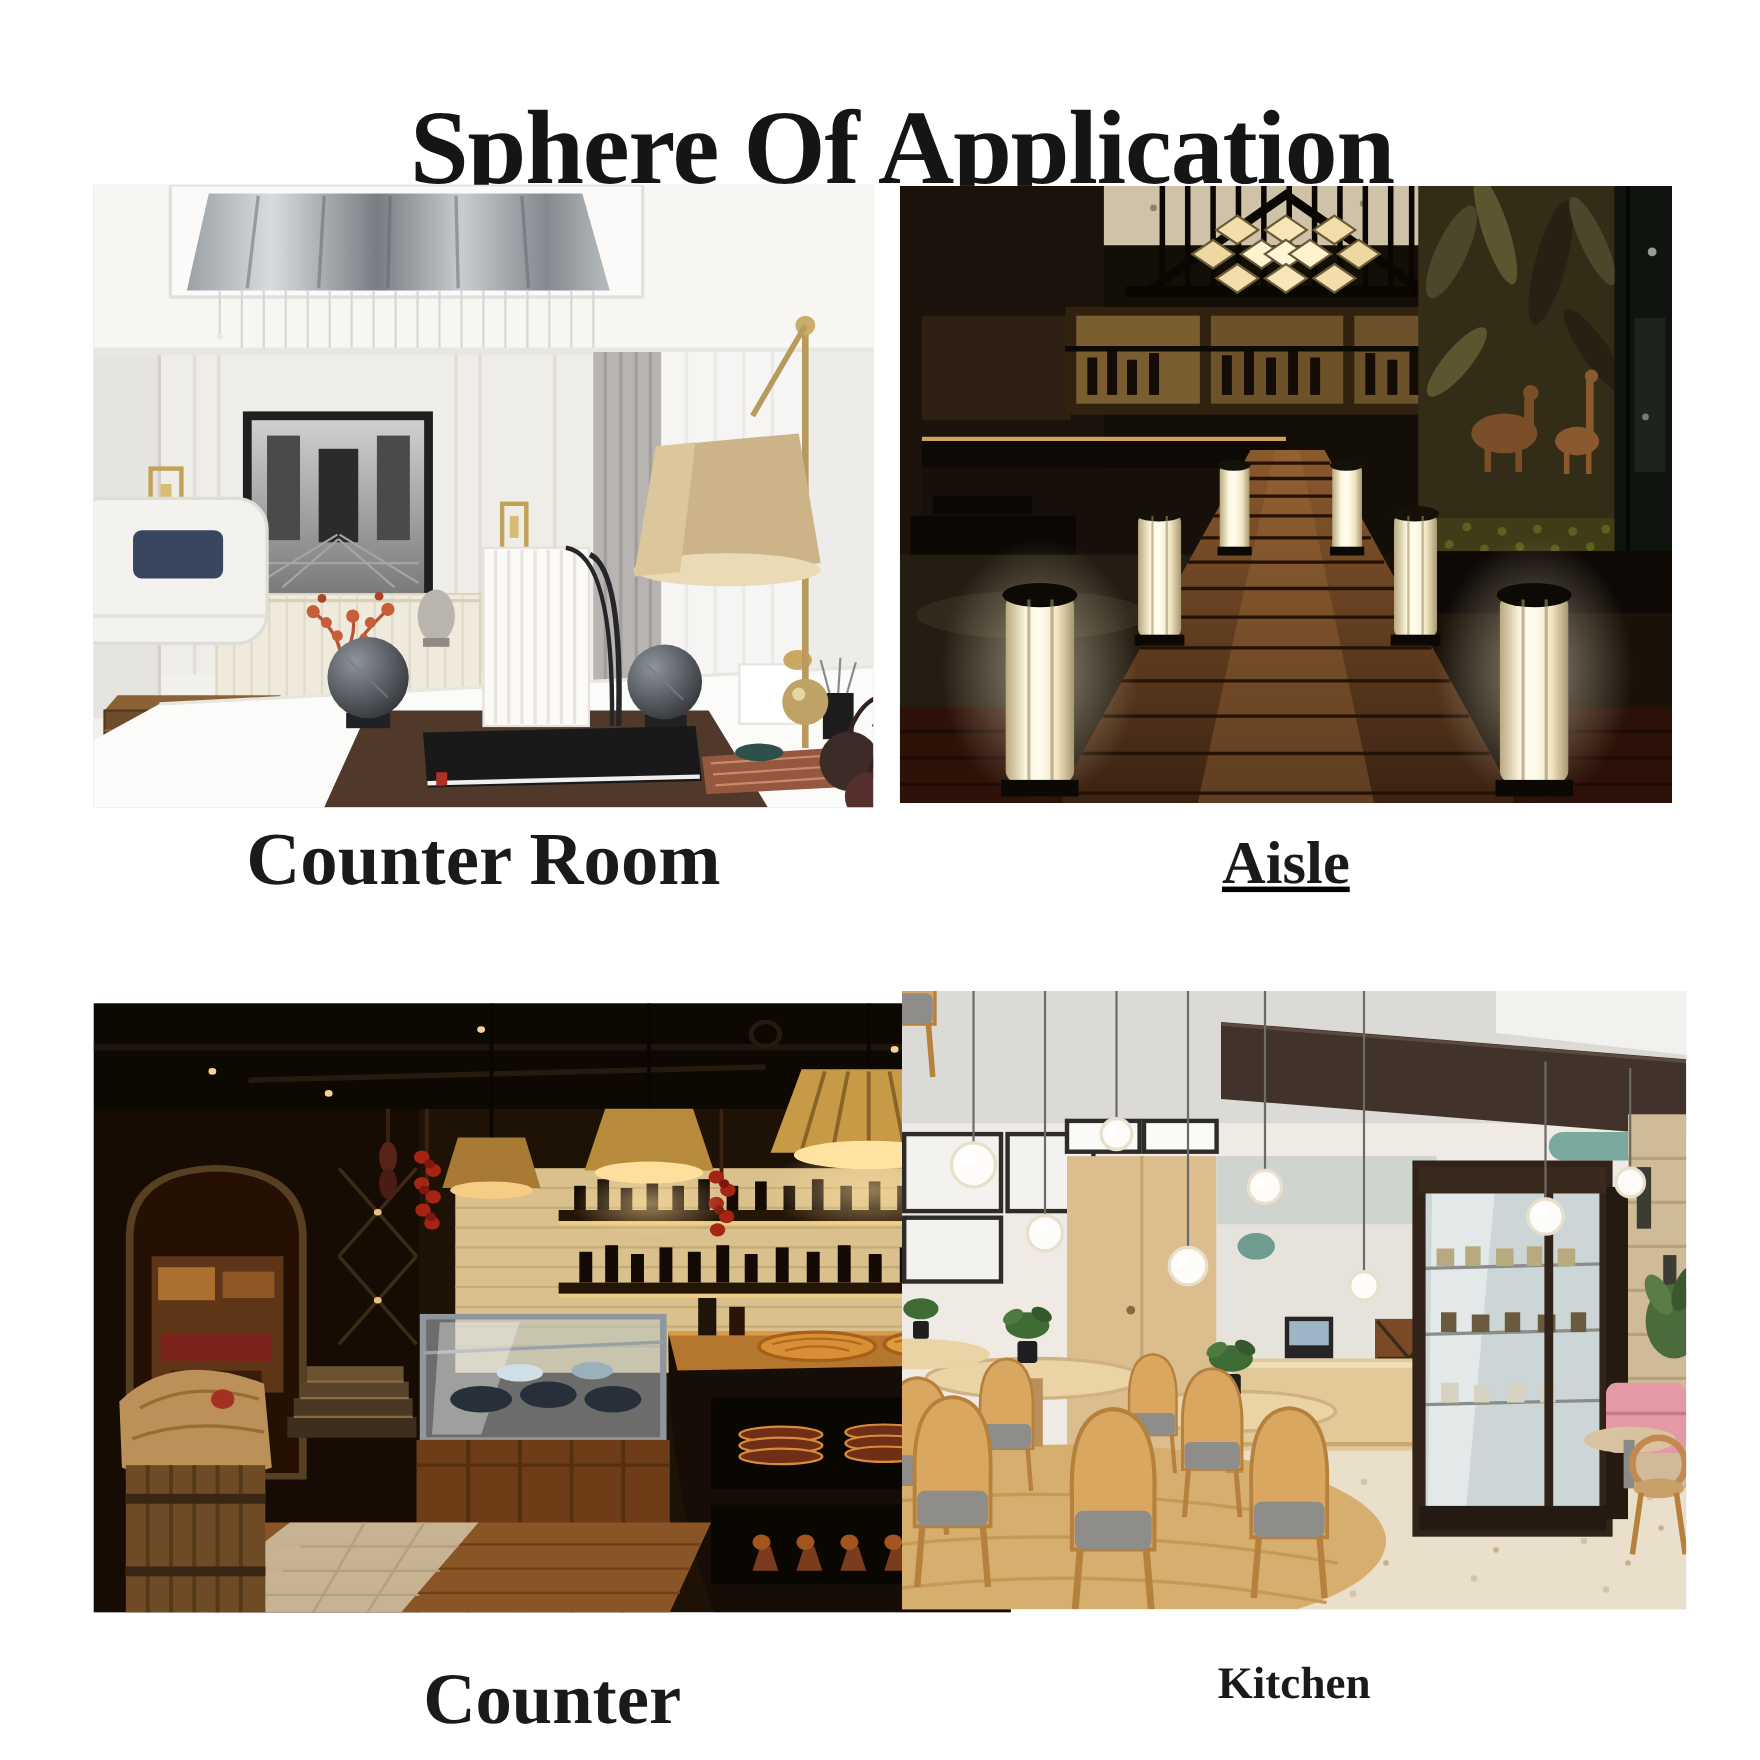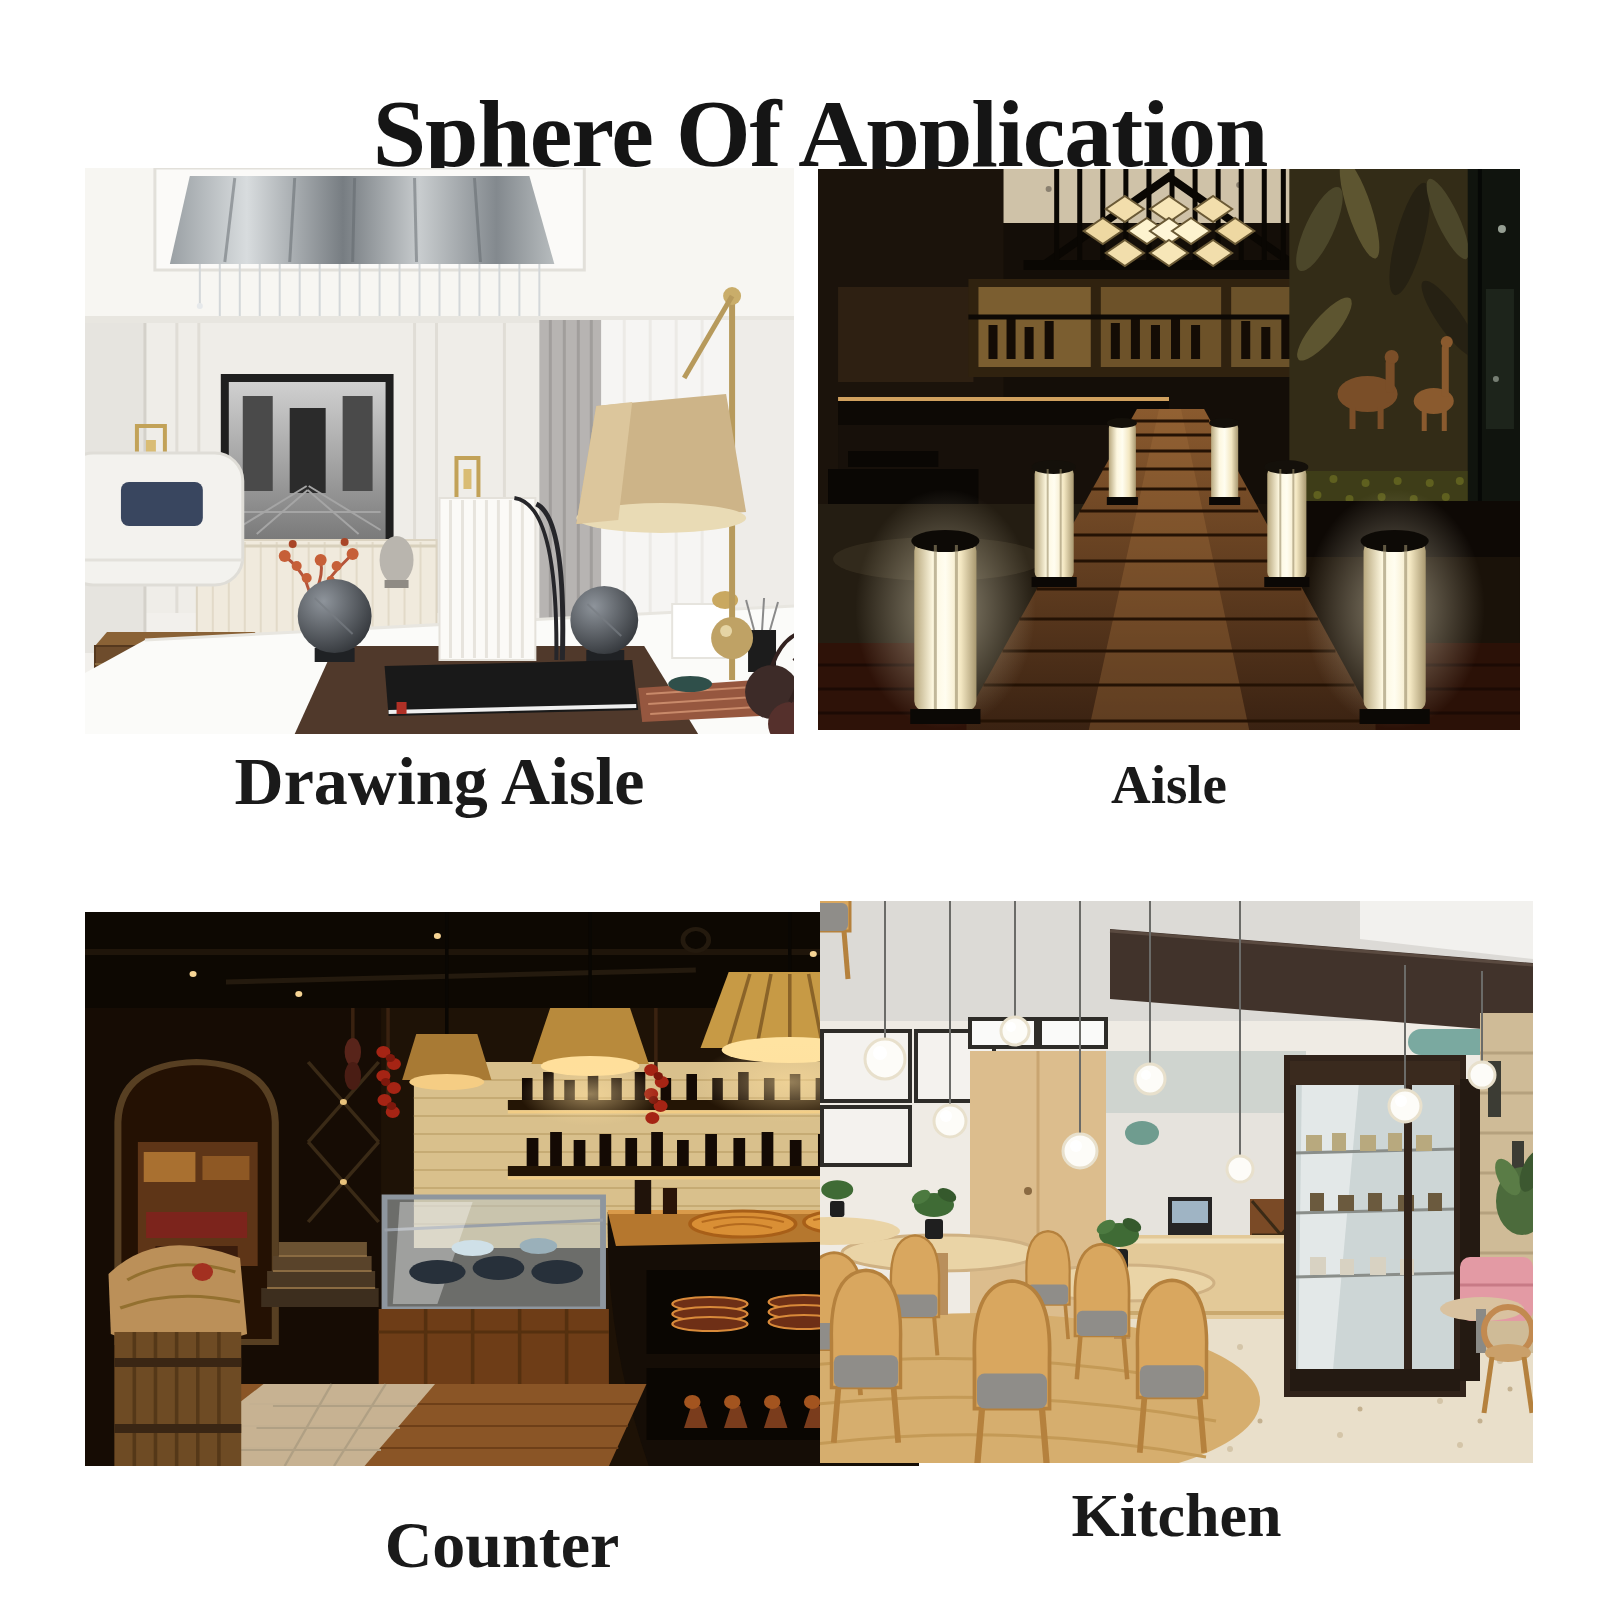--- a/index.html
+++ b/index.html
@@ -15,21 +15,21 @@
   figure.card{position:absolute;margin:0;padding:0;}
   .photo{width:100%;overflow:hidden;background:#ddd;}
   .photo svg{display:block;width:100%;height:100%;}
   figcaption{
     text-align:center;font-weight:bold;color:#1a1a1a;line-height:1.05;
     white-space:nowrap;
   }
   .cap-1{font-size:68px;margin-top:12px;}
   .cap-2{font-size:55px;margin-top:26px;}
   .cap-3{font-size:66px;margin-top:44px;}
-  .cap-4{font-size:62px;margin-top:20px;}
+  .cap-4{font-size:41px;margin-top:46px;}
 </style>
 </head>
 <body>
 
 <h1 class="page-title">Sphere Of Application</h1>
 
 <figure class="card" style="left:85px;top:168px;width:709px;">
   <div class="photo" style="height:566px" aria-label="bright luxury living room with recessed crystal ceiling chandelier, black-framed artwork, gold wall sconces, brass table lamp and white desk with books">
     <svg viewBox="0 0 710 566" preserveAspectRatio="none">
       <defs>
@@ -262,24 +262,24 @@
         <circle cx="648" cy="470" r="21" fill="#bfa265"></circle>
         <circle cx="642" cy="463" r="6" fill="#e5d4a4"></circle>
       </g>
       <g>
         <circle cx="688" cy="524" r="27" fill="#3d2b28"></circle>
         <circle cx="706" cy="556" r="22" fill="#55302c"></circle>
         <path d="M688,498 q10,-28 30,-34 M706,534 q16,-30 4,-44" stroke="#332220" stroke-width="4" fill="none"></path>
       </g>
     </svg>
   </div>
-  <figcaption class="cap-1">Drawing Aisle</figcaption>
+  <figcaption class="cap-1">Counter Room</figcaption>
 </figure>
 
-<figure class="card" style="left:818px;top:169px;width:702px;">
+<figure class="card" style="left:818px;top:169px;width:702px;text-decoration:underline;">
   <div class="photo" style="height:561px" aria-label="dark restaurant walkway of wooden planks lined with glowing pillar lamps, warm-lit bar on the left, jungle mural and moss wall on the right, honeycomb light under a gable">
     <svg viewBox="0 0 700 561" preserveAspectRatio="none">
       <defs>
         <linearGradient id="ai-walk" x1="0" y1="0" x2="0" y2="1">
           <stop offset="0" stop-color="#8a5a2e"></stop>
             <stop offset="1" stop-color="#3a2212"></stop>
         </linearGradient>
         <linearGradient id="ai-lamp" x1="0" y1="0" x2="1" y2="0">
           <stop offset="0" stop-color="#b8a87e"></stop>
             <stop offset="0.3" stop-color="#fdf7df"></stop>

